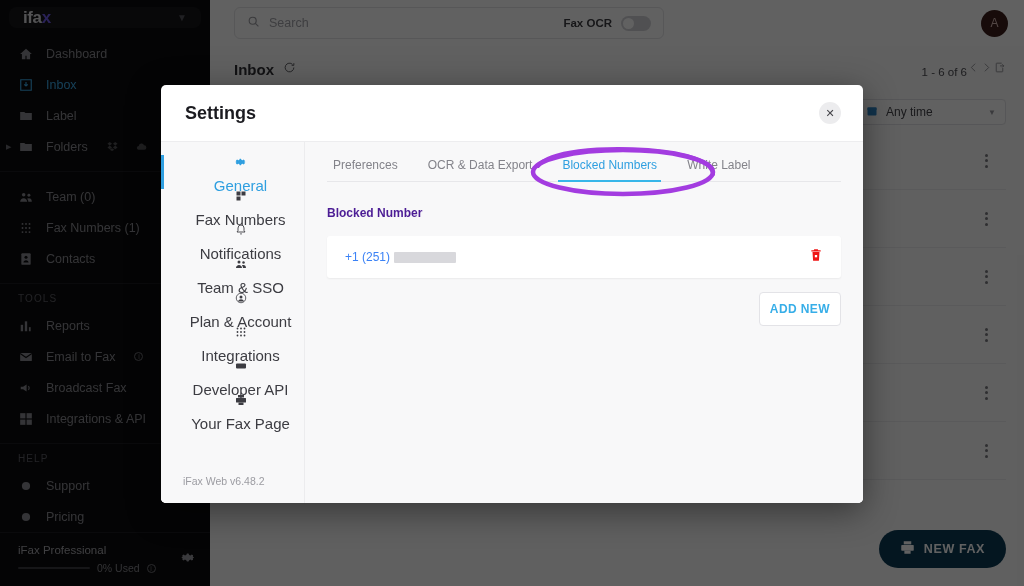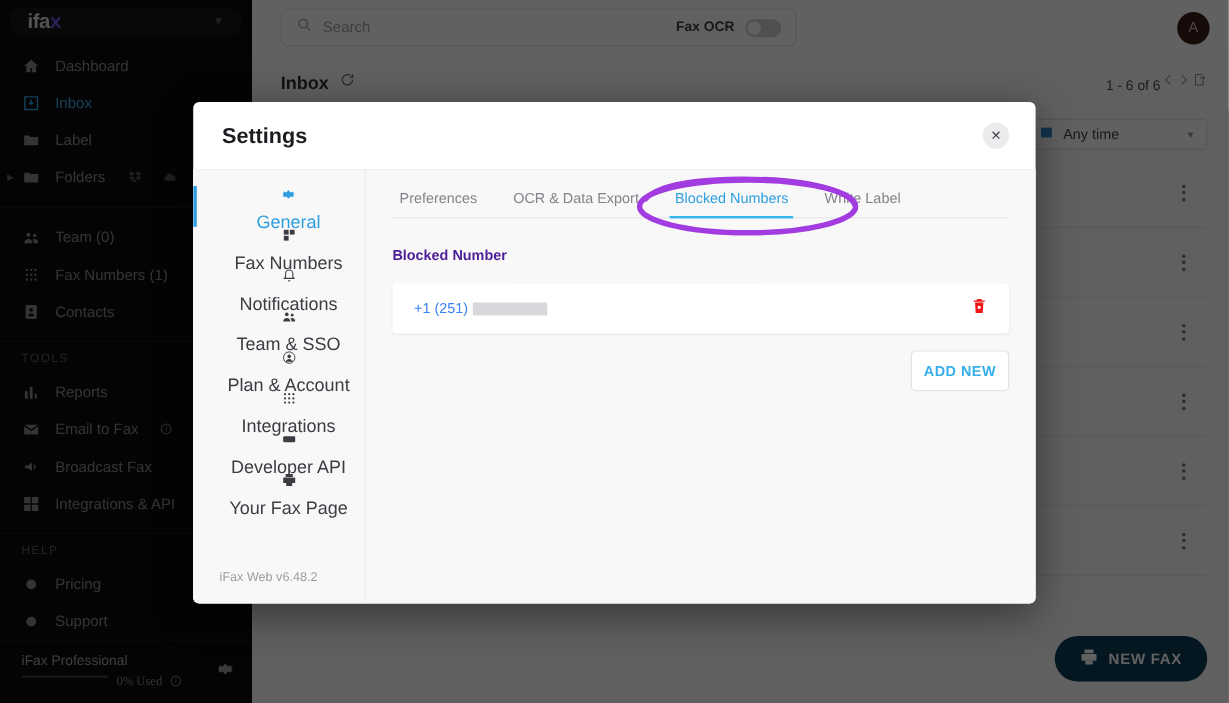--- a/index.html
+++ b/index.html
@@ -43,21 +43,21 @@
   .mini-ic svg { width: 11px; height: 11px; fill: currentColor; }
 
   .divider { height: 1px; background: #1c1c20; margin: 9px 0; }
   .sec-label { font-size: 10px; letter-spacing: 1.1px; color: #5d5d64; padding: 0 0 6px 18px; }
 
   .plan-box {
     margin-top: auto; border-top: 1px solid #1c1c20;
     padding: 11px 14px 12px 18px; display: flex; align-items: center; gap: 8px;
   }
   .plan-name { font-size: 11.5px; color: #a6a6ac; }
-  .plan-bar-row { display: flex; gap: 7px; margin-top: 6px; font-family: Liberation Serif, serif; }
+  .plan-bar-row { display: flex; align-items: center; gap: 7px; margin-top: 6px; }
   .plan-bar { width: 72px; height: 2px; background: #3a3a40; border-radius: 2px; }
   .plan-used { font-size: 10.5px; color: #85858b; }
   .gear-btn { margin-left: auto; color: #9a9aa0; }
   .gear-btn svg { width: 15px; height: 15px; fill: currentColor; }
   .info-dot {
     display: inline-flex; width: 9px; height: 9px; border-radius: 50%;
     border: 1px solid #6e6e75; color: #6e6e75; font-size: 7px;
     align-items: center; justify-content: center; line-height: 1;
   }
 
@@ -308,29 +308,29 @@
 
         <div class="divider"></div>
         <div class="sec-label">HELP</div>
 
         <div class="nav-item">
           <span class="ic">
               <svg viewBox="0 0 24 24">
                 <circle cx="12" cy="12" r="7"></circle>
               </svg>
             </span>
+          <span>Support</span>
+        </div>
+        <div class="nav-item">
+          <span class="ic">
+              <svg viewBox="0 0 24 24">
+                <circle cx="12" cy="12" r="7"></circle>
+              </svg>
+            </span>
           <span>Pricing</span>
-        </div>
-        <div class="nav-item">
-          <span class="ic">
-              <svg viewBox="0 0 24 24">
-                <circle cx="12" cy="12" r="7"></circle>
-              </svg>
-            </span>
-          <span>Support</span>
         </div>
       </div>
 
       <div class="plan-box">
         <div>
           <div class="plan-name">iFax Professional</div>
           <div class="plan-bar-row">
             <div class="plan-bar"></div>
             <span class="plan-used">0% Used</span>
             <span class="info-dot">i</span>

